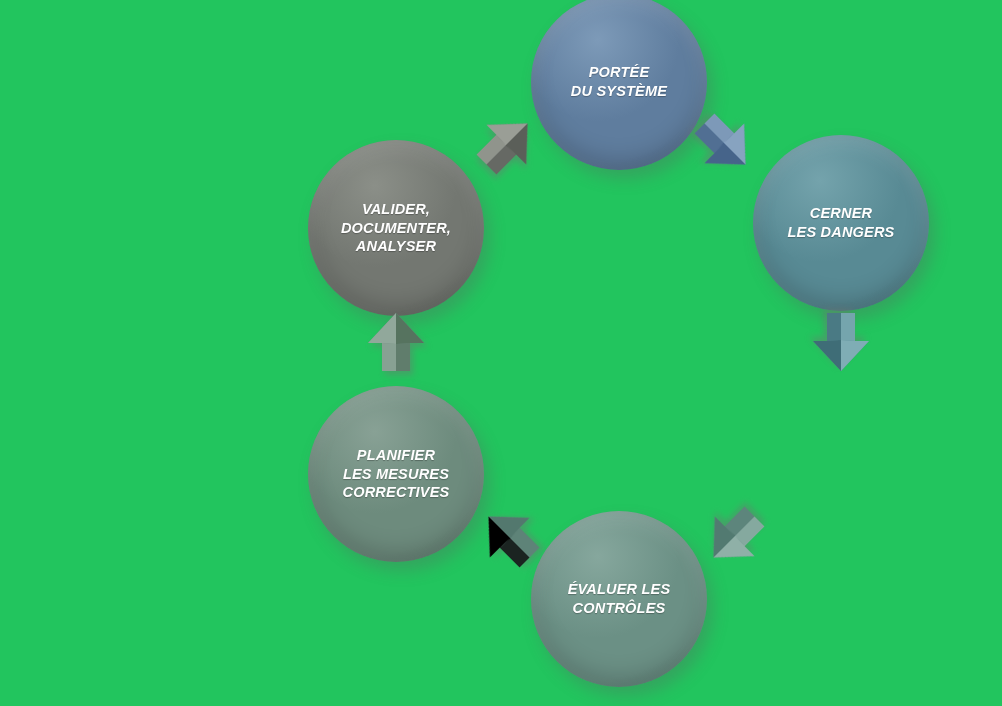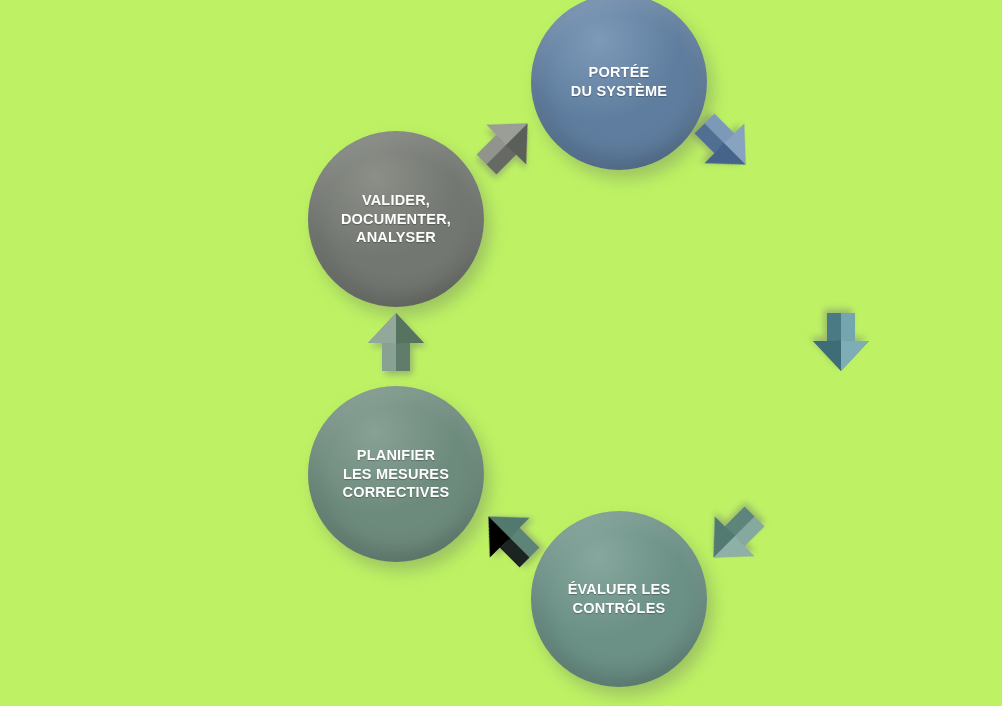--- a/index.html
+++ b/index.html
@@ -44,35 +44,39 @@
     pointer-events: none;
   }
   .arrow svg {
     display: block;
     overflow: visible;
   }
 </style>
 </head>
 <body>
 
-<div id="diagram" style="background: #bef264;">
+<div id="diagram" style="background: #22c55e; font-style: italic;">
     <div class="node" style="left: 531px; top: -6px; width: 176px; height: 176px; background: radial-gradient(circle at 38% 26%, rgb(125, 154, 184) 0%, rgb(95, 125, 158) 48%, rgb(95, 125, 158) 72%, rgb(78, 106, 138) 100%); box-shadow: rgba(0, 0, 0, 0.18) 0px -10px 22px inset, rgba(255, 255, 255, 0.16) 0px 8px 18px inset, rgba(90, 100, 95, 0.32) 6px 9px 16px;">
       <span class="label">PORTÉE
 DU SYSTÈME</span>
+    </div>
+    <div class="node" style="left: 753px; top: 135px; width: 176px; height: 176px; background: radial-gradient(circle at 38% 26%, rgb(116, 163, 172) 0%, rgb(88, 138, 148) 48%, rgb(88, 138, 148) 72%, rgb(71, 118, 128) 100%); box-shadow: rgba(0, 0, 0, 0.18) 0px -10px 22px inset, rgba(255, 255, 255, 0.16) 0px 8px 18px inset, rgba(90, 100, 95, 0.32) 6px 9px 16px;">
+      <span class="label">CERNER
+LES DANGERS</span>
     </div>
     <div class="node" style="left: 531px; top: 511px; width: 176px; height: 176px; background: radial-gradient(circle at 38% 26%, rgb(134, 167, 157) 0%, rgb(107, 144, 133) 48%, rgb(107, 144, 133) 72%, rgb(89, 124, 114) 100%); box-shadow: rgba(0, 0, 0, 0.18) 0px -10px 22px inset, rgba(255, 255, 255, 0.16) 0px 8px 18px inset, rgba(90, 100, 95, 0.32) 6px 9px 16px;">
       <span class="label">ÉVALUER LES
 CONTRÔLES</span>
     </div>
     <div class="node" style="left: 308px; top: 386px; width: 176px; height: 176px; background: radial-gradient(circle at 38% 26%, rgb(136, 161, 149) 0%, rgb(109, 139, 125) 48%, rgb(109, 139, 125) 72%, rgb(91, 120, 107) 100%); box-shadow: rgba(0, 0, 0, 0.18) 0px -10px 22px inset, rgba(255, 255, 255, 0.16) 0px 8px 18px inset, rgba(90, 100, 95, 0.32) 6px 9px 16px;">
       <span class="label">PLANIFIER
 LES MESURES
 CORRECTIVES</span>
     </div>
-    <div class="node" style="left: 308px; top: 131px; width: 176px; height: 176px; background: radial-gradient(circle at 38% 26%, rgb(139, 143, 136) 0%, rgb(115, 119, 113) 48%, rgb(115, 119, 113) 72%, rgb(95, 99, 94) 100%); box-shadow: rgba(0, 0, 0, 0.18) 0px -10px 22px inset, rgba(255, 255, 255, 0.16) 0px 8px 18px inset, rgba(90, 100, 95, 0.32) 6px 9px 16px; justify-content: center;">
+    <div class="node" style="left: 308px; top: 140px; width: 176px; height: 176px; background: radial-gradient(circle at 38% 26%, rgb(139, 143, 136) 0%, rgb(115, 119, 113) 48%, rgb(115, 119, 113) 72%, rgb(95, 99, 94) 100%); box-shadow: rgba(0, 0, 0, 0.18) 0px -10px 22px inset, rgba(255, 255, 255, 0.16) 0px 8px 18px inset, rgba(90, 100, 95, 0.32) 6px 9px 16px; justify-content: center;">
       <span class="label">VALIDER,
 DOCUMENTER,
 ANALYSER</span>
     </div>
     <div class="arrow" style="left: 693px; top: 112px; width: 64px; height: 64px; transform: rotate(135deg); filter: drop-shadow(rgba(110, 118, 112, 0.45) 3px 4px 3px);">
       <svg viewBox="0 0 64 64" width="64" height="64">
         <path d="M32,3 L60,33 L46,33 L46,61 L18,61 L18,33 L4,33 Z" fill="#5f7d9e"></path>
         <path d="M32,3 L32,34 L18,33 L4,33 Z" fill="#87a3c0"></path>
         <path d="M32,3 L60,33 L46,33 L32,34 Z" fill="#46648a"></path>
         <path d="M18,33 L32,34 L32,61 L18,61 Z" fill="#87a3c0" opacity="0.75"></path>

